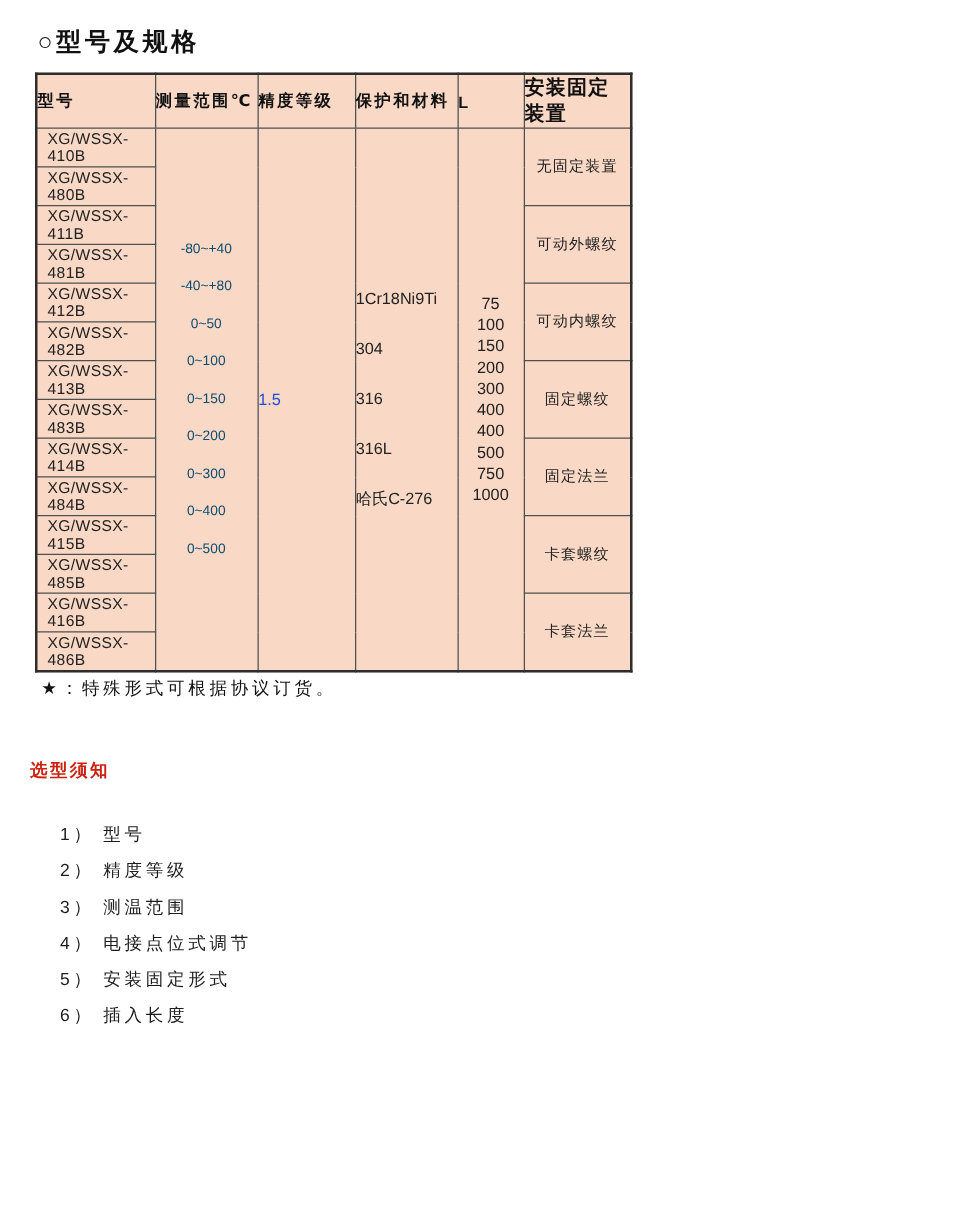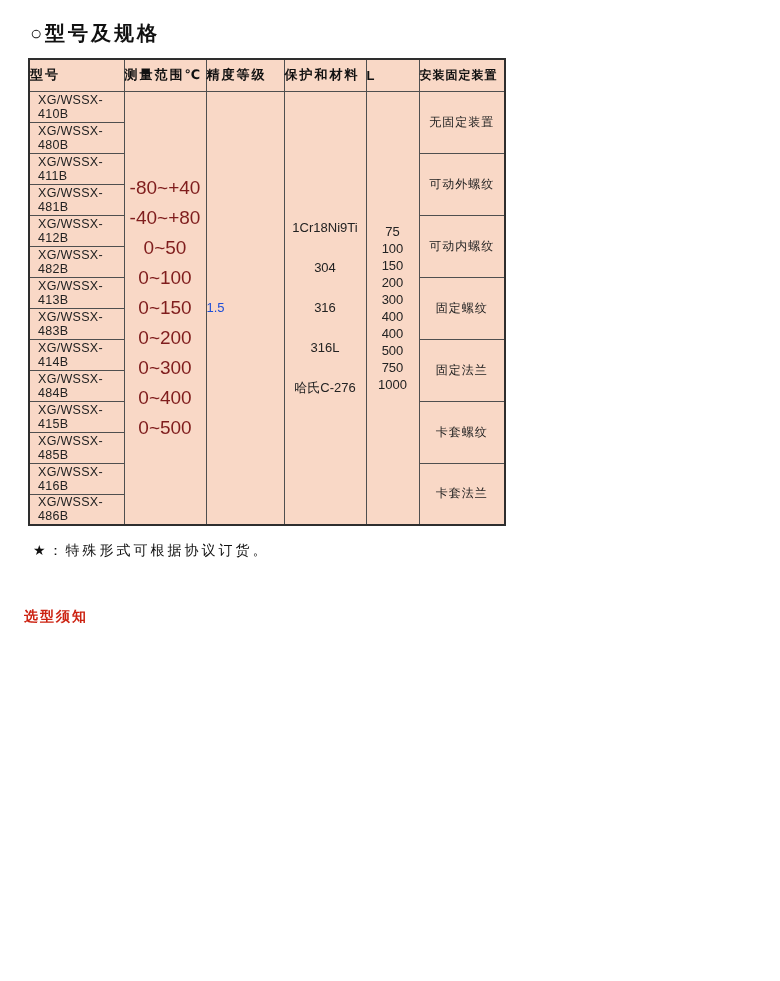--- a/index.html
+++ b/index.html
@@ -38,32 +38,32 @@
     vertical-align: middle;
   }
   table.spec th {
     height: 32px;
     font-size: 13px;
     font-weight: bold;
     letter-spacing: 2px;
     text-align: left;
     color: #111111;
   }
-  table.spec th.th-fixture { font-size: 12px; letter-spacing: 1px; }
+  table.spec th.th-fixture { font-size: 16px; letter-spacing: 1px; }
   table.spec tbody tr { height: 31px; }
   td.model {
     font-size: 12.5px;
     padding-left: 8px;
     letter-spacing: 0.3px;
     color: #222222;
     text-align: left;
   }
-  td.ranges  { text-align: center; font-size: 19px; line-height: 30px; color: #7f1d1d; }
+  td.ranges  { text-align: center; font-size: 11px; line-height: 30px; color: #0c4a6e; }
   td.acc     { text-align: left; font-size: 13px; color: #1d4ed8; }
-  td.mats    { text-align: center; font-size: 13px; line-height: 40px; color: #222222; }
+  td.mats    { font-size: 13px; line-height: 40px; color: #222222; }
   td.lens    { text-align: center; font-size: 13px; line-height: 17px; color: #222222; }
   td.fix     { text-align: center; font-size: 12px; letter-spacing: 1px; color: #222222; }
   .multiline { white-space: pre-line; }
   .footnote {
     position: absolute;
     left: 33px;
     top: 542px;
     font-size: 14px;
     letter-spacing: 3px;
     color: #111111;
@@ -201,17 +201,25 @@
       <tr>
         <td class="model">XG/WSSX-486B</td>
       </tr>
     </tbody>
   </table>
 
   <div class="footnote">★：特殊形式可根据协议订货。</div>
 
   <div class="section-title" style="color: rgb(204, 34, 17);">选型须知</div>
 
+  <ul class="selection-list">
+    <li>1） 型号</li>
+    <li>2） 精度等级</li>
+    <li>3） 测温范围</li>
+    <li>4） 电接点位式调节</li>
+    <li>5） 安装固定形式</li>
+    <li>6） 插入长度</li>
+  </ul>
 
   <div class="example">
   </div>
 
 </div>
 
 </body></html>

